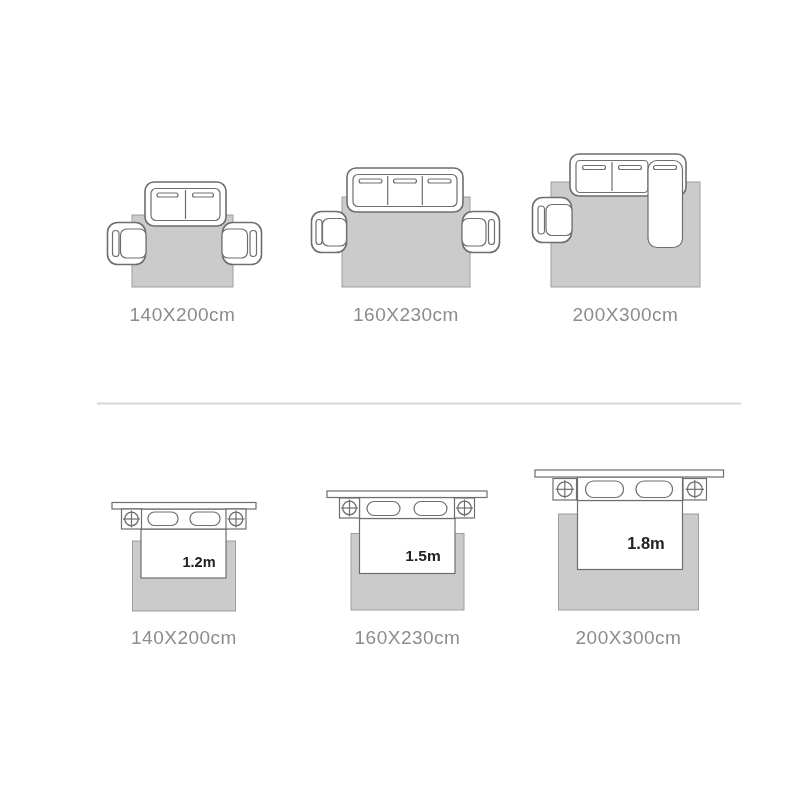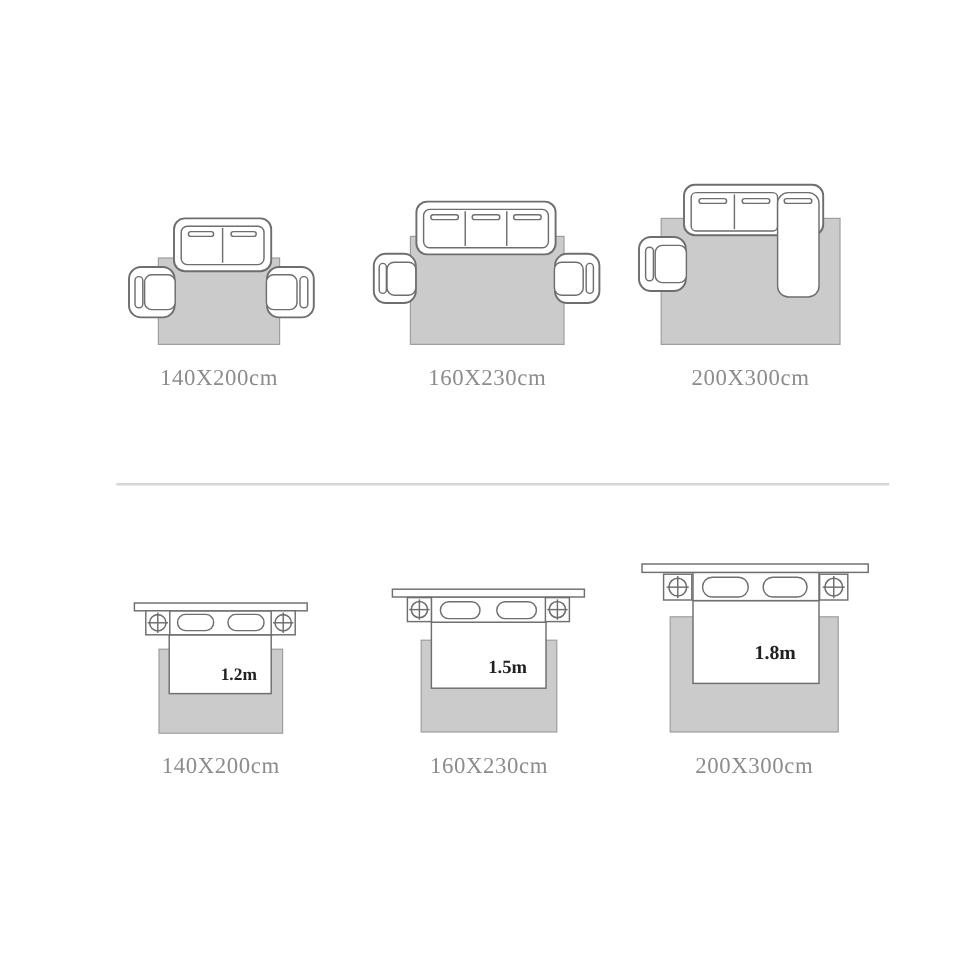--- a/index.html
+++ b/index.html
@@ -12,21 +12,21 @@
     --label-text:#8c8c8c;
     --divider:#d6d6d6;
   }
   html,body{margin:0;padding:0;}
   body{
     width:800px;height:800px;
     background:var(--background);
     font-family:"Liberation Sans", sans-serif;
     overflow:hidden;
   }
-  .stage{position:relative;width:800px;height:686px;font-family:Liberation Serif, serif;}
+  .stage{position:relative;width:800px;height:686px;}
   svg{display:block;}
 
   .rug{fill:var(--rug-fill);stroke:var(--rug-stroke);stroke-width:1;}
   .furn{fill:var(--furniture-fill);stroke:var(--furniture-stroke);stroke-width:1.6;}
   .detail{fill:var(--furniture-fill);stroke:var(--furniture-stroke);stroke-width:1.2;}
   .seam{stroke:var(--furniture-stroke);stroke-width:1.2;fill:none;}
   .cap{fill:var(--furniture-fill);stroke:var(--furniture-stroke);stroke-width:1.2;}
   .cross{stroke:var(--furniture-stroke);stroke-width:1.2;fill:none;}
   .ring{fill:none;stroke:var(--furniture-stroke);stroke-width:1.3;}
 

